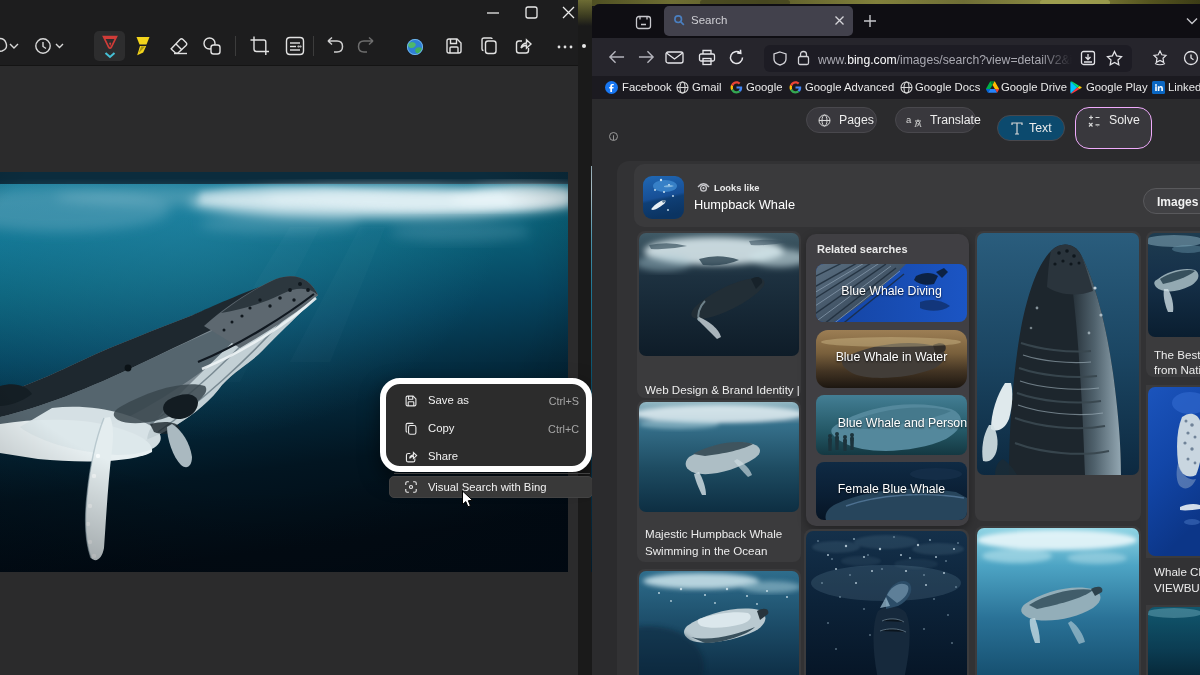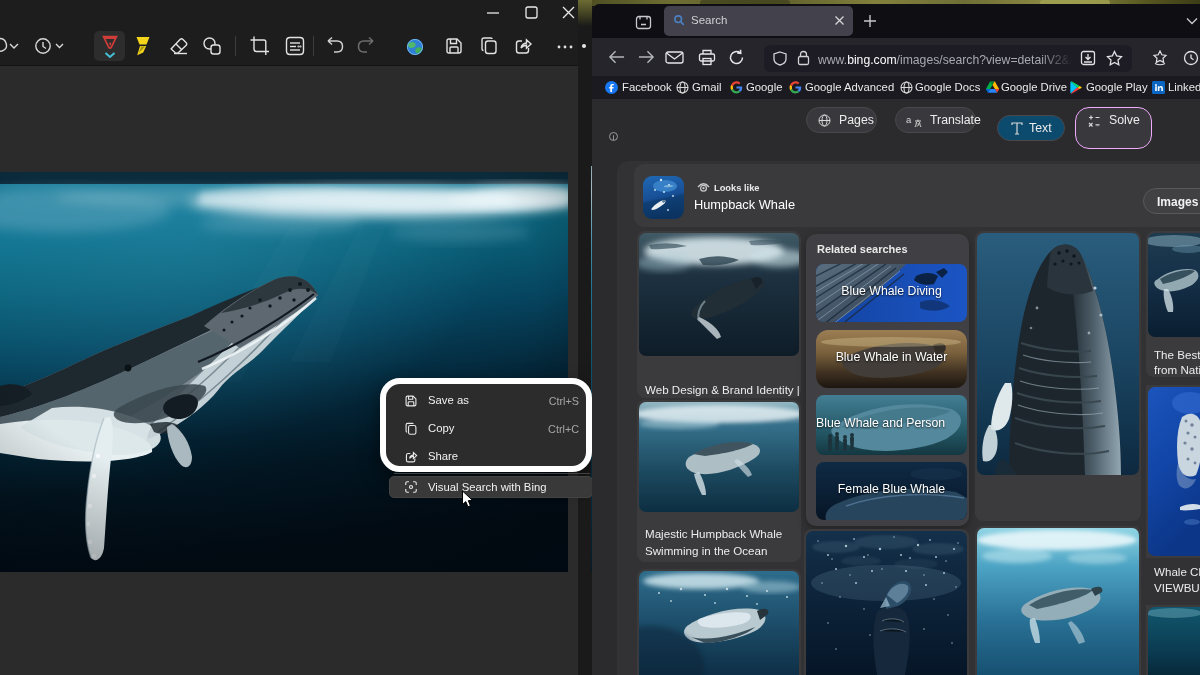--- a/index.html
+++ b/index.html
@@ -680,21 +680,21 @@
           <path d="M12 44 q2 -5 4 0 l-0.5 12 h-3 Z"></path>
             <path d="M19 42 q2 -5 4 0 l-0.5 13 h-3 Z"></path>
             <path d="M27 45 q2 -5 4 0 l-0.5 11 h-3 Z"></path>
             <path d="M34 43 q2 -5 4 0 l-0.5 12 h-3 Z"></path>
           <circle cx="14" cy="41" r="2"></circle>
             <circle cx="21" cy="39" r="2"></circle>
             <circle cx="29" cy="42" r="2"></circle>
             <circle cx="36" cy="40" r="2"></circle>
         </g>
       </svg>
-      <div class="abs" style="left:0;top:21px;width:151px;text-align:left;color:#fff;font-size:12.3px;text-shadow:0 1px 2px rgba(0,0,0,0.8);">Blue Whale and Person</div>
+      <div class="abs" style="left:0;top:21px;width:151px;text-align:right;color:#fff;font-size:12.3px;text-shadow:0 1px 2px rgba(0,0,0,0.8);">Blue Whale and Person</div>
     </div>
     <div class="abs" style="left:224px;top:363px;width:151px;height:58px;border-radius:8px;overflow:hidden;">
       <svg width="151" height="58" viewBox="0 0 151 58">
         <defs>
             <linearGradient id="g24" x1="0" y1="0" x2="0" y2="1">
               <stop offset="0" stop-color="#0f2a44"></stop>
               <stop offset="0.6" stop-color="#0a1e33"></stop>
               <stop offset="1" stop-color="#061424"></stop>
             </linearGradient>
           </defs>

